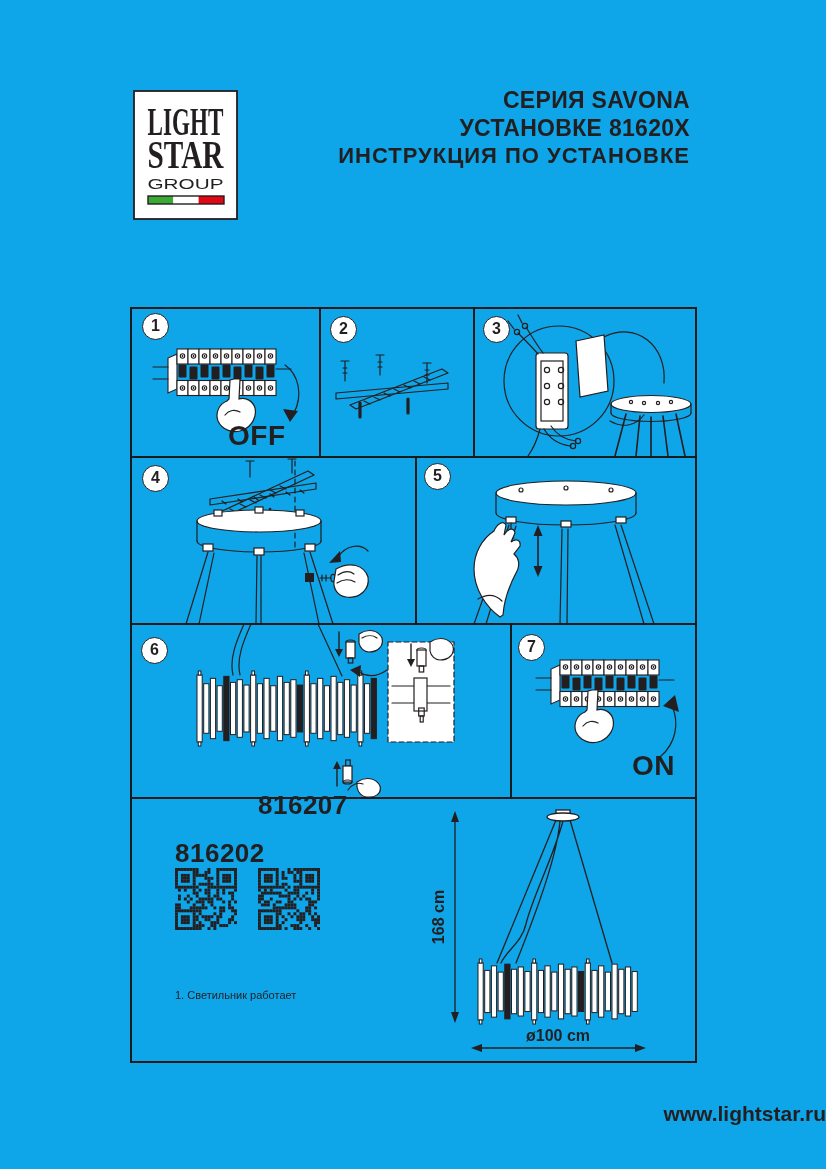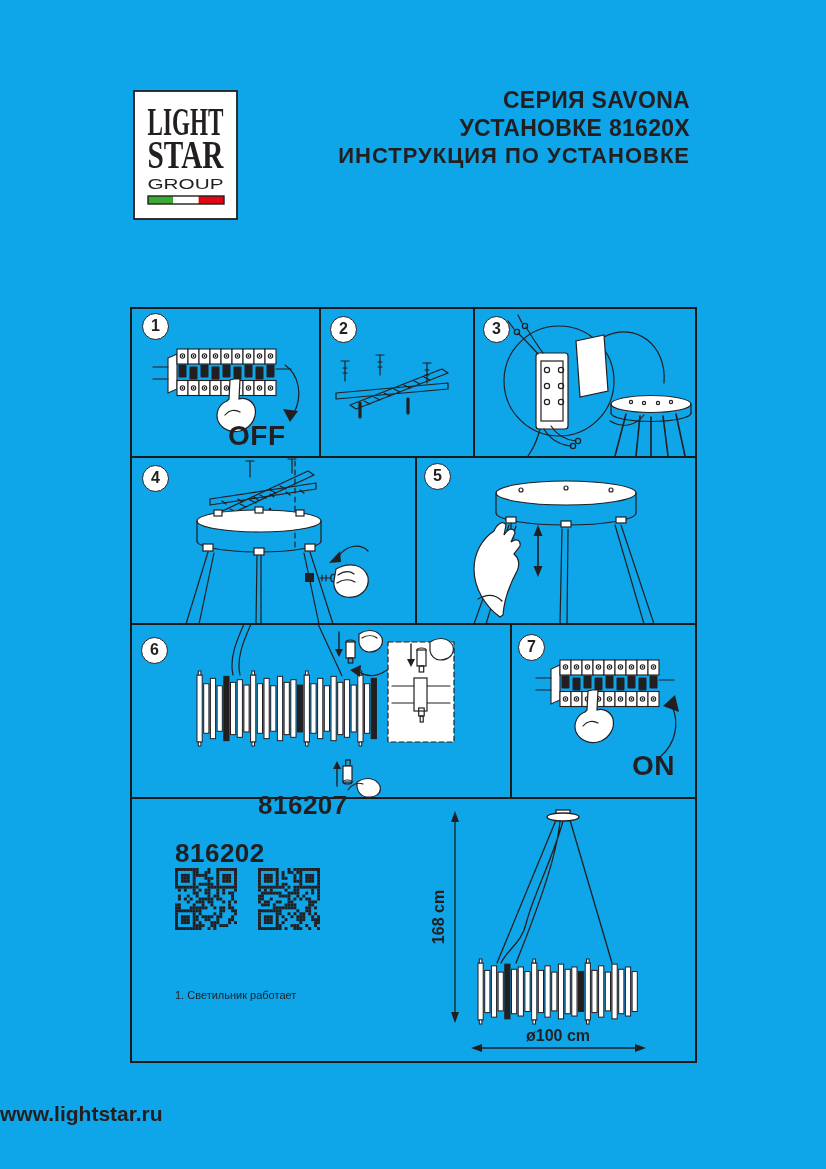--- a/index.html
+++ b/index.html
@@ -10,21 +10,21 @@
   .tableframe{position:absolute;left:130px;top:307px;width:567px;height:756px;
               border:2px solid #1a1a1a;box-sizing:border-box;}
   .stepnum{position:absolute;width:27px;height:27px;border:1.6px solid #231f20;border-radius:50%;
            box-sizing:border-box;text-align:center;line-height:24px;font-weight:bold;font-size:16px;background:#fff;}
   .hdr{position:absolute;top:86px;right:136px;text-align:right;font-weight:bold;}
   .hdr .l1{font-size:23px;line-height:28px;letter-spacing:0.3px;}
   .hdr .instr{font-size:22px;line-height:28px;letter-spacing:1px;}
   .onoff{position:absolute;font-weight:bold;font-size:28px;letter-spacing:0.5px;}
   .artlbl{position:absolute;font-weight:bold;font-size:26px;letter-spacing:0.5px;}
   .notes{position:absolute;left:175px;top:957px;font-size:11px;line-height:22px;margin-top:27px;}
-  .footer{position:absolute;left:0;top:1102px;width:100%;text-align:left;
+  .footer{position:absolute;left:0;top:1102px;width:100%;text-align:right;
           font-weight:bold;font-size:21px;}
   svg{display:block;}
 </style>
 </head>
 <body>
 
 <div class="page">
 
   <svg class="abs" style="left:133px;top:90px" width="105" height="130" viewBox="0 0 105 130">
     <rect x="1" y="1" width="103" height="128" fill="#fff" stroke="#231f20" stroke-width="1.8"></rect>

